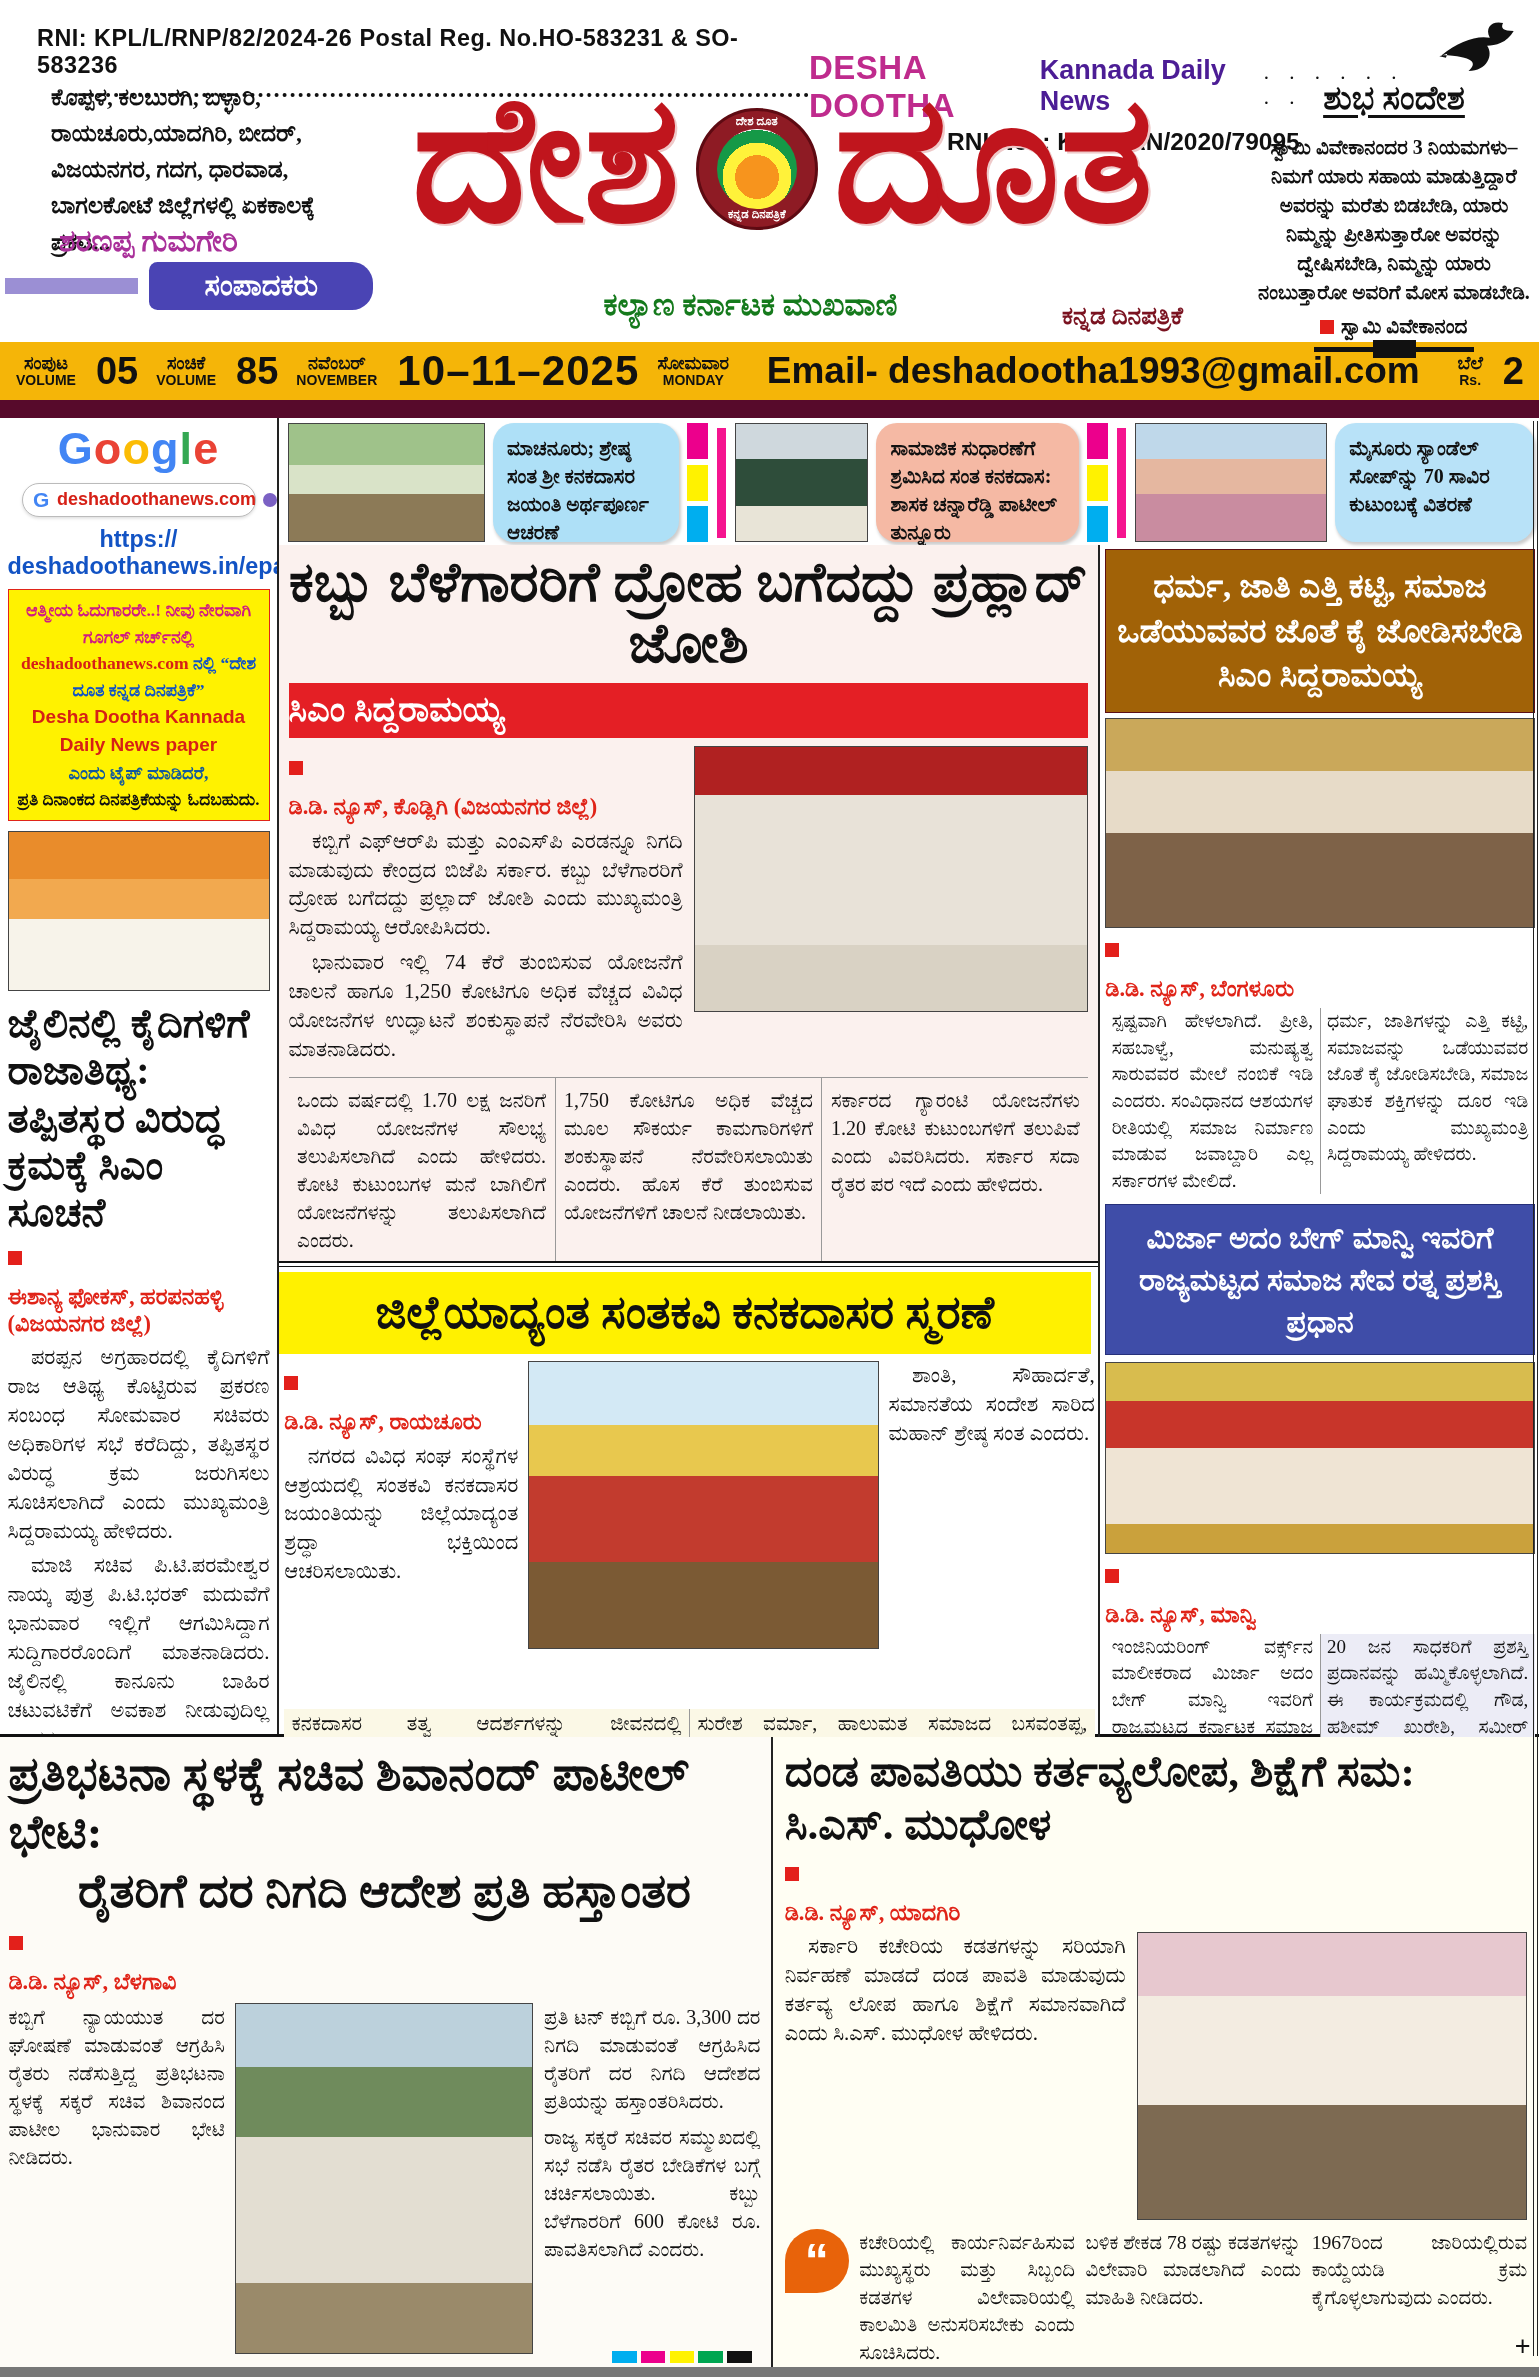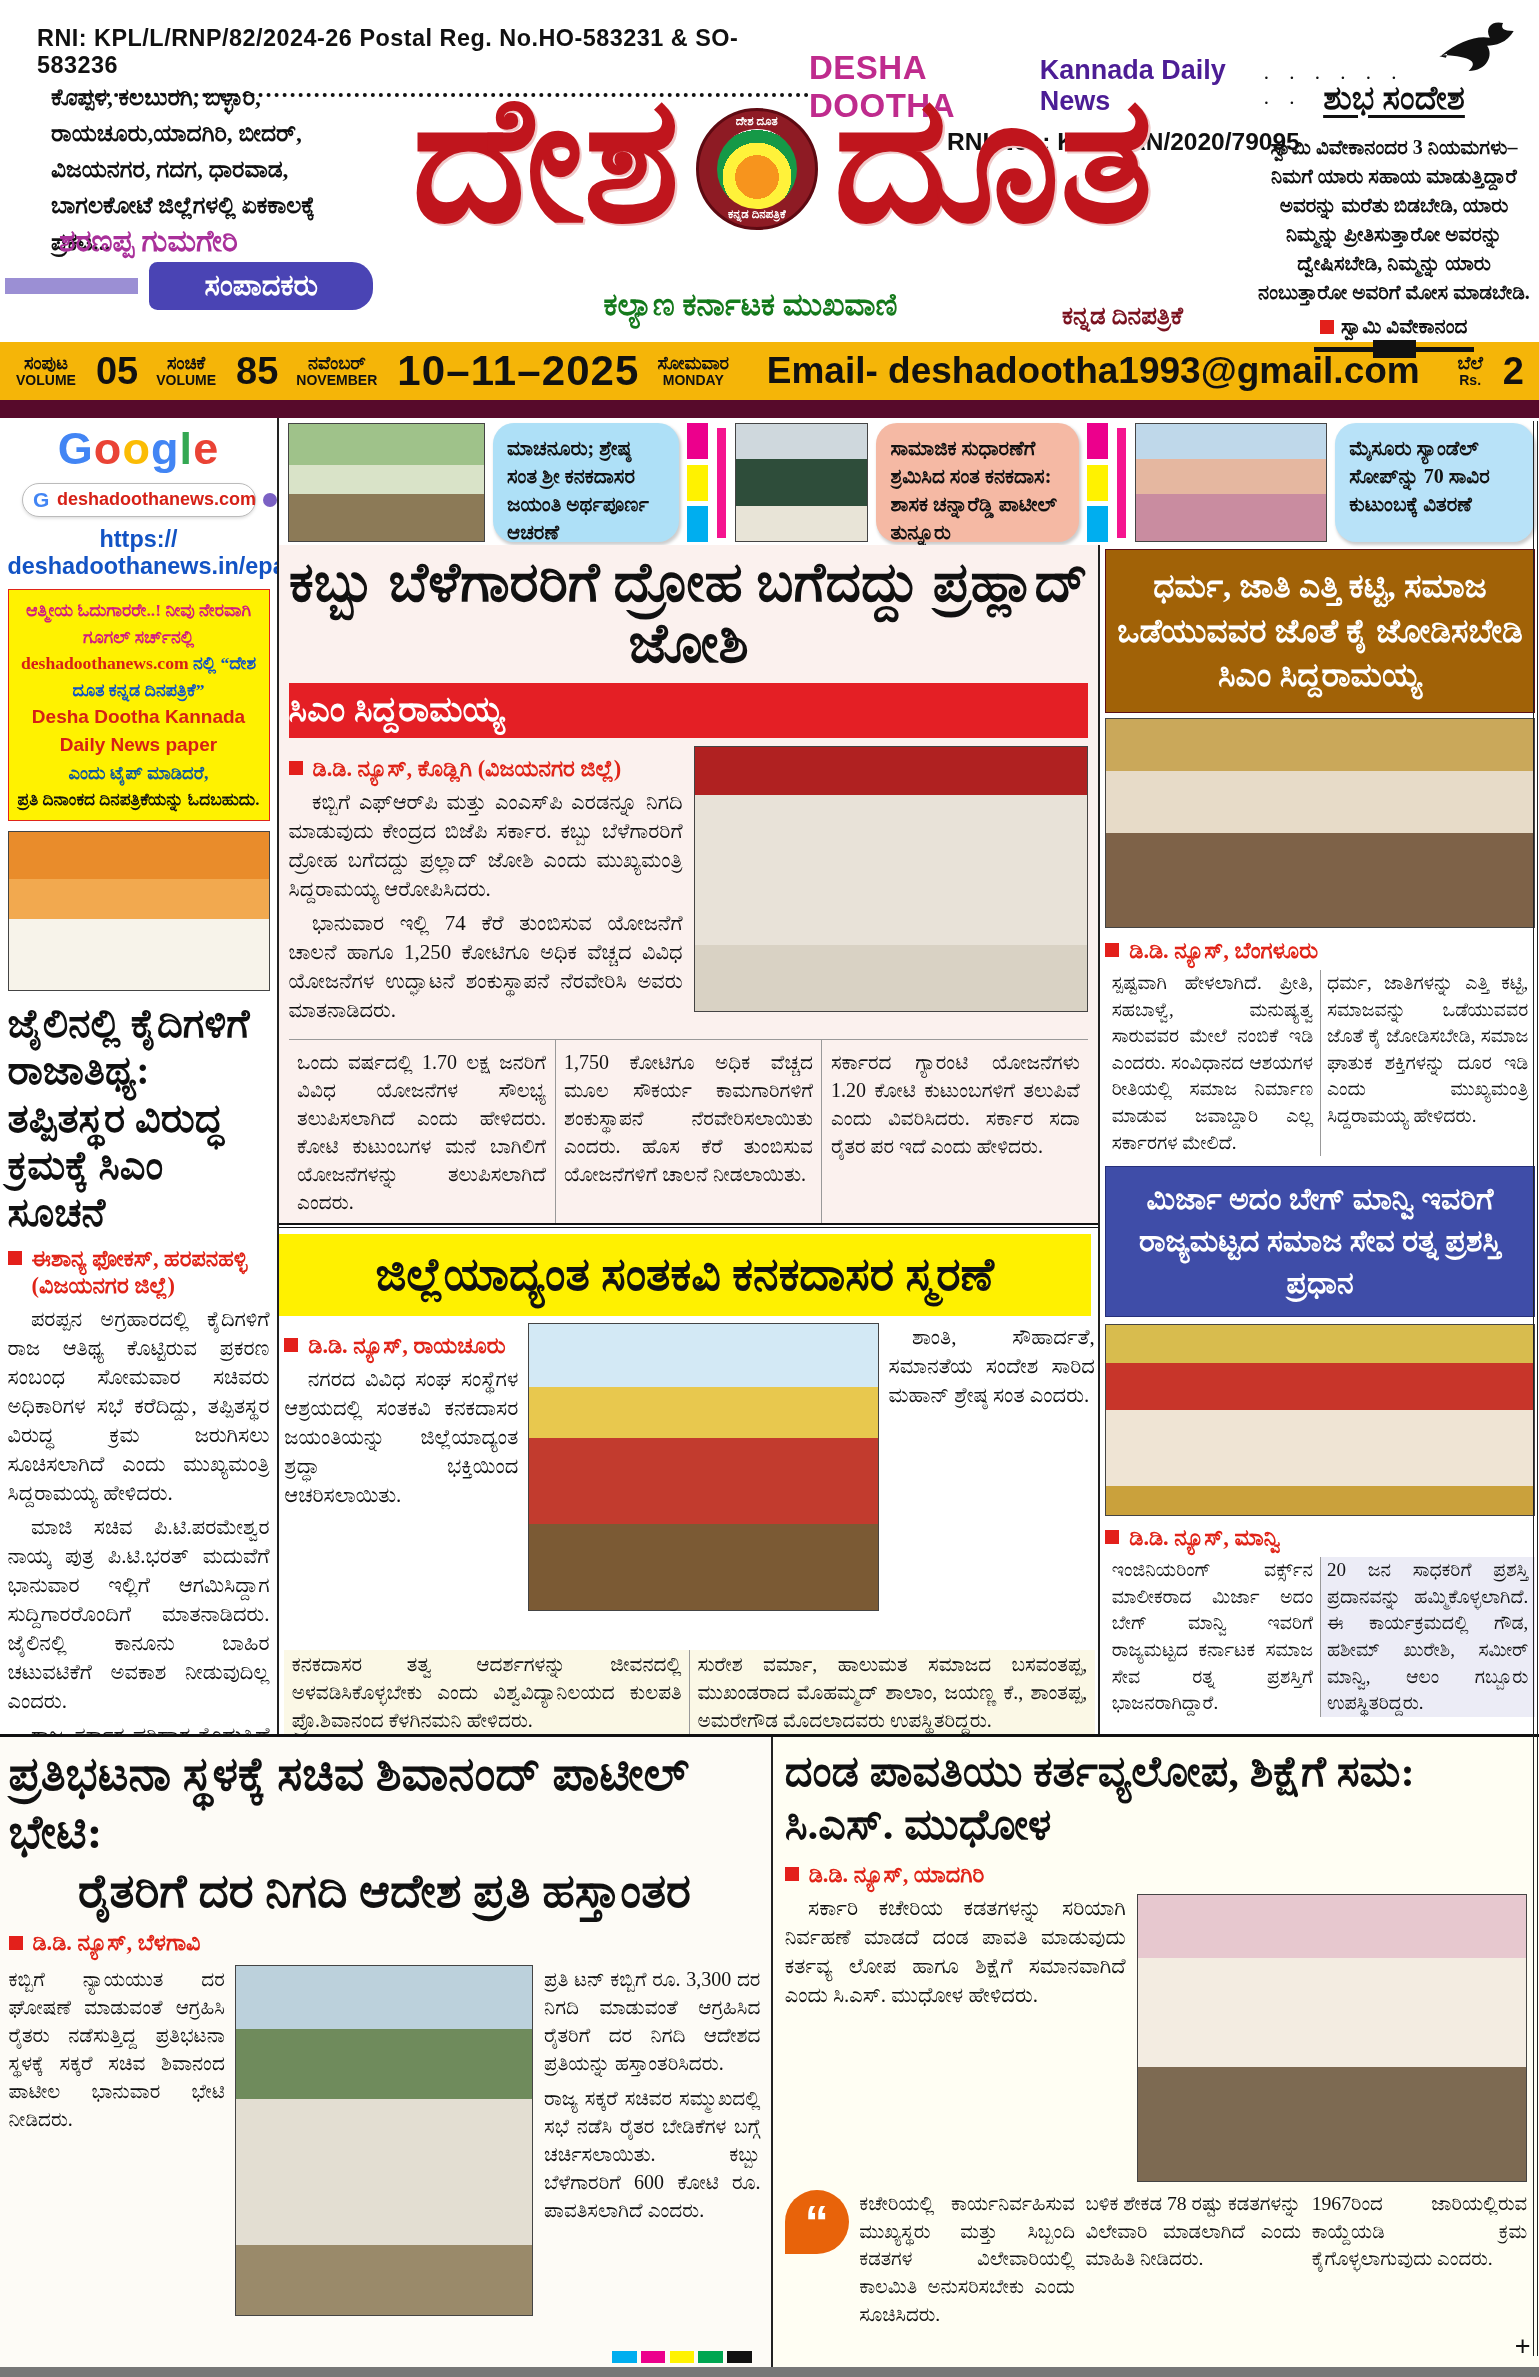--- a/index.html
+++ b/index.html
@@ -65,21 +65,21 @@
   .promo-box { margin-top: 8.5px; background: #fff200; border: 1.6px solid #e02418; padding: 7.5px 5.3px; text-align: center; line-height: 1.5; }
   .promo-1 { color: #d01c82; font-size: 17.6px; font-weight: 800; }
   .promo-2 { color: #d62016; font-size: 17.6px; font-weight: 800; }
   .promo-2 .blue { color: #1253c4; }
   .promo-3 { color: #d62016; font-family: "Liberation Sans", sans-serif; font-size: 19px; font-weight: 900; }
   .promo-4 { color: #11589d; font-size: 18px; font-weight: 800; }
   .promo-5 { color: #111; font-size: 17px; font-weight: 700; }
   .photo { border: 1.6px solid #444; }
   .rail-photo { width: 100%; height: 160px; margin-top: 9.6px; background: linear-gradient(180deg,#e98c2b 0 30%, #f2a94f 30% 55%, #f7f3ea 55% 100%); }
   .rail-h1 { margin-top: 9.6px; font-size: 40px; font-weight: 900; line-height: 1.18; }
-  .byline { display: flex; align-items: flex-start; gap: 10px; margin: 9.6px 0 5.3px 0; color: #e02418; font-size: 22.4px; font-weight: 800; line-height: 1.2; }
+  .byline { display: flex; align-items: flex-start; gap: 19px; margin: 9.6px 0 5.3px 0; color: #e02418; font-size: 22.4px; font-weight: 800; line-height: 1.2; flex-direction: column; }
   .byline .sq { margin-top: 5.3px; }
   .bodytext { font-size: 21px; line-height: 1.38; text-align: justify; }
   .bodytext p { margin-bottom: 5.3px; text-indent: 23.4px; }
   
   .photo-strip { height: 127px; display: flex; gap: 8.5px; padding: 5.3px 6.4px 3.2px 8.5px; align-items: stretch; }
   .strip-photo { flex: none; }
   .sp1 { width: 197px; background: linear-gradient(180deg,#9fc28a 0 35%, #d9e3c8 35% 60%, #8c7a57 60%); }
   .sp2 { width: 133px; background: linear-gradient(180deg,#cfd8dd 0 30%, #2e4d3a 30% 70%, #e8e4d7 70%); }
   .sp3 { width: 192px; background: linear-gradient(180deg,#bfd8ea 0 30%, #e5b7a0 30% 60%, #c98ca0 60%); }
   .caption-bubble { border-radius: 21px; padding: 10.6px 14px; font-size: 20px; font-weight: 800; line-height: 1.4; box-shadow: 1.6px 2.1px 3.2px #0003; }

